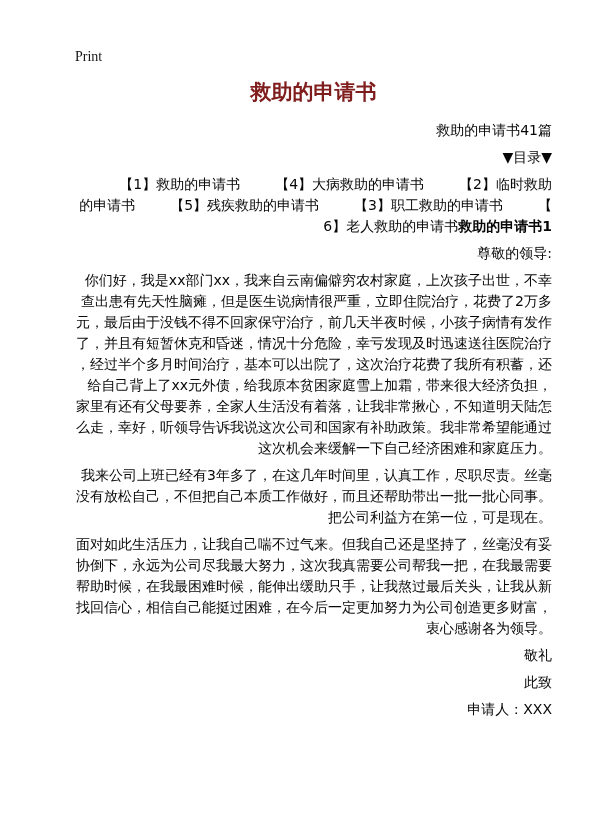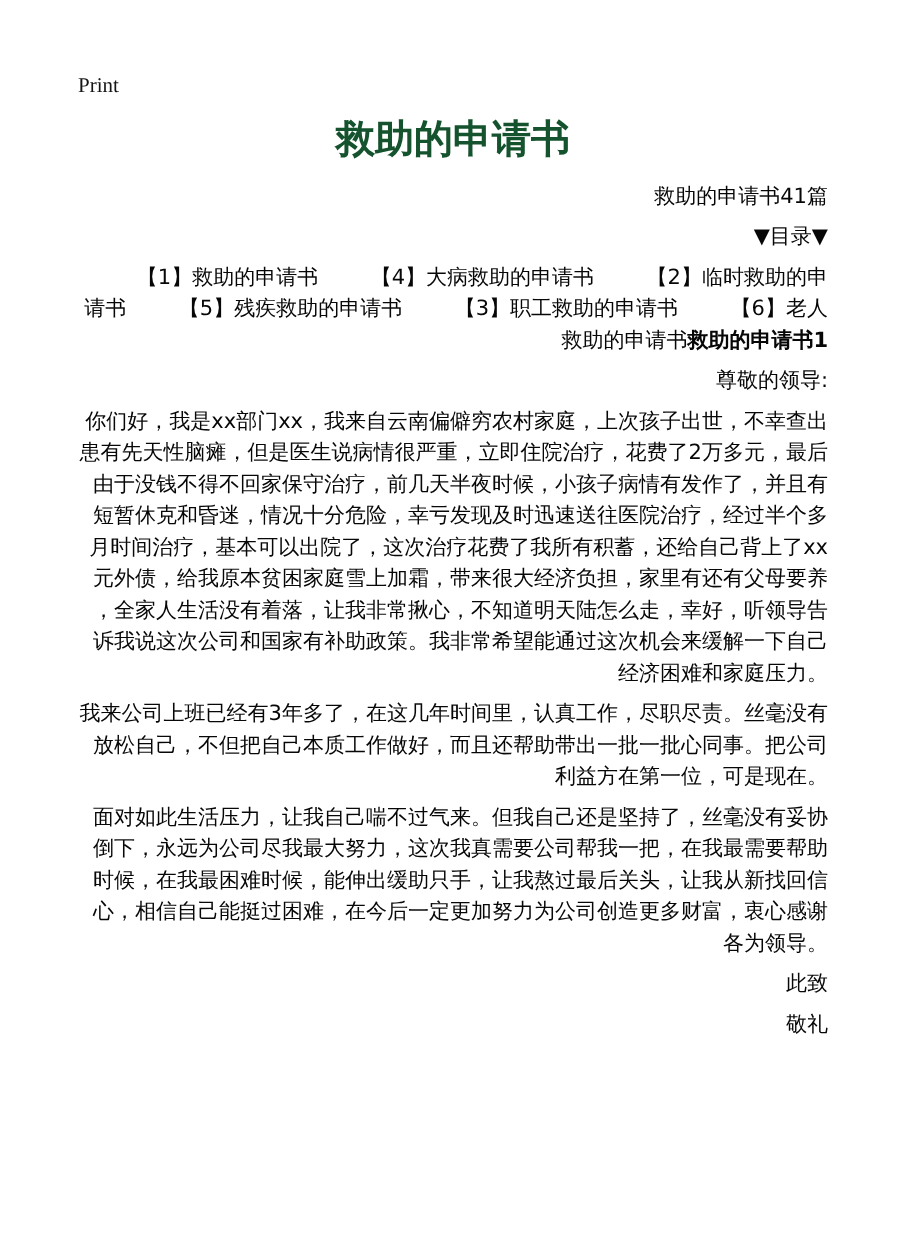--- a/index.html
+++ b/index.html
@@ -3,29 +3,29 @@
 <meta charset="utf-8">
 <style>
   html, body { margin: 0; padding: 0; }
   body {
     width: 600px; height: 828px;
     background: #ffffff;
     color: #070707;
     font-family: "DejaVu Sans", sans-serif;
     overflow: hidden;
   }
-  .page { padding: 46px 48px 0 52px; box-sizing: border-box; width: 600px; height: 828px; }
+  .page { padding: 46px 48px 0 75px; box-sizing: border-box; width: 600px; height: 828px; }
   .print-link {
     font-family: "Liberation Serif", serif;
     font-size: 14px; line-height: 16px; color: #151515;
     display: inline-block; cursor: pointer;
   }
   h1.doc-title {
-    font-size: 26px; line-height: 28px; font-weight: bold;
-    text-align: center; margin: 13px 0 14px 0; color: #14532d;
+    font-size: 21px; line-height: 28px; font-weight: bold;
+    text-align: center; margin: 13px 0 14px 0; color: #7f1d1d;
   }
   .txt {
     font-size: 14px; line-height: 21px; margin: 6px 0;
     text-align: right;
     word-break: break-all; line-break: anywhere;
     color: #070707;
   }
   .toc-item { cursor: pointer; margin-left: 35px; }
   .section-title { font-weight: bold; }
   .closing { margin: 6px 0; }
@@ -47,18 +47,19 @@
   <p class="txt"><span class="toc-item">【1】救助的申请书</span><span class="toc-item">【4】大病救助的申请书</span><span class="toc-item">【2】临时救助的申请书</span><span class="toc-item">【5】残疾救助的申请书</span><span class="toc-item">【3】职工救助的申请书</span><span class="toc-item">【6】老人救助的申请书</span><span class="section-title">救助的申请书1</span></p>
 
   <p class="txt">尊敬的领导:</p>
 
   <p class="txt">你们好，我是xx部门xx，我来自云南偏僻穷农村家庭，上次孩子出世，不幸查出患有先天性脑瘫，但是医生说病情很严重，立即住院治疗，花费了2万多元，最后由于没钱不得不回家保守治疗，前几天半夜时候，小孩子病情有发作了，并且有短暂休克和昏迷，情况十分危险，幸亏发现及时迅速送往医院治疗，经过半个多月时间治疗，基本可以出院了，这次治疗花费了我所有积蓄，还给自己背上了xx元外债，给我原本贫困家庭雪上加霜，带来很大经济负担，家里有还有父母要养，全家人生活没有着落，让我非常揪心，不知道明天陆怎么走，幸好，听领导告诉我说这次公司和国家有补助政策。我非常希望能通过这次机会来缓解一下自己经济困难和家庭压力。</p>
 
   <p class="txt">我来公司上班已经有3年多了，在这几年时间里，认真工作，尽职尽责。丝毫没有放松自己，不但把自己本质工作做好，而且还帮助带出一批一批心同事。把公司利益方在第一位，可是现在。</p>
 
   <p class="txt">面对如此生活压力，让我自己喘不过气来。但我自己还是坚持了，丝毫没有妥协倒下，永远为公司尽我最大努力，这次我真需要公司帮我一把，在我最需要帮助时候，在我最困难时候，能伸出缓助只手，让我熬过最后关头，让我从新找回信心，相信自己能挺过困难，在今后一定更加努力为公司创造更多财富，衷心感谢各为领导。</p>
 
+  <p class="txt closing">敬礼</p>
+
   <p class="txt closing">此致</p>
 
-  <p class="txt closing">敬礼</p>
-
+  <p class="txt closing">申请人：XXX</p>
 
 </div>
 
 </body></html>

